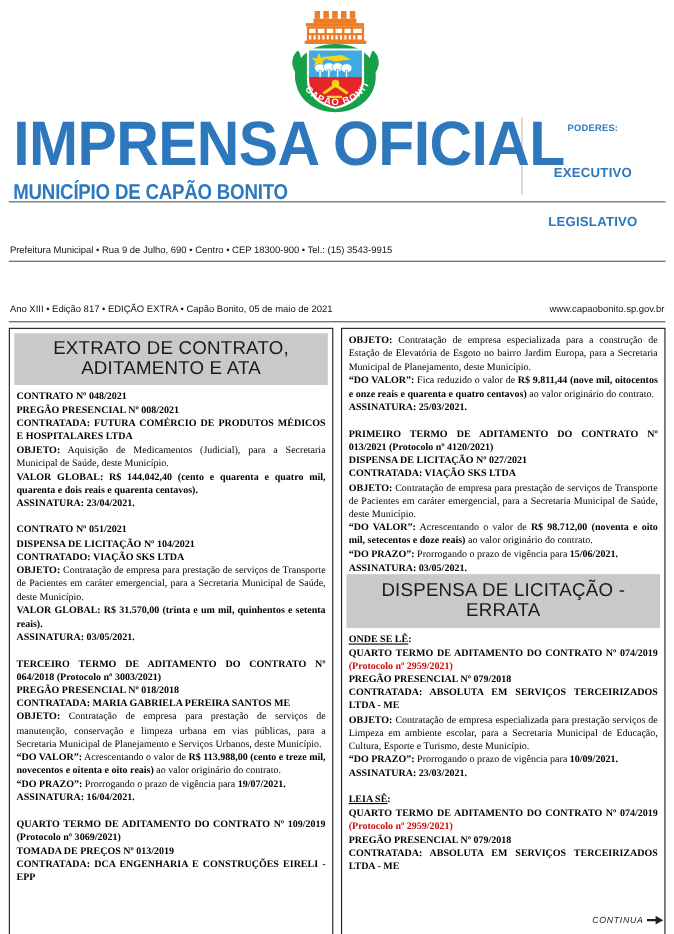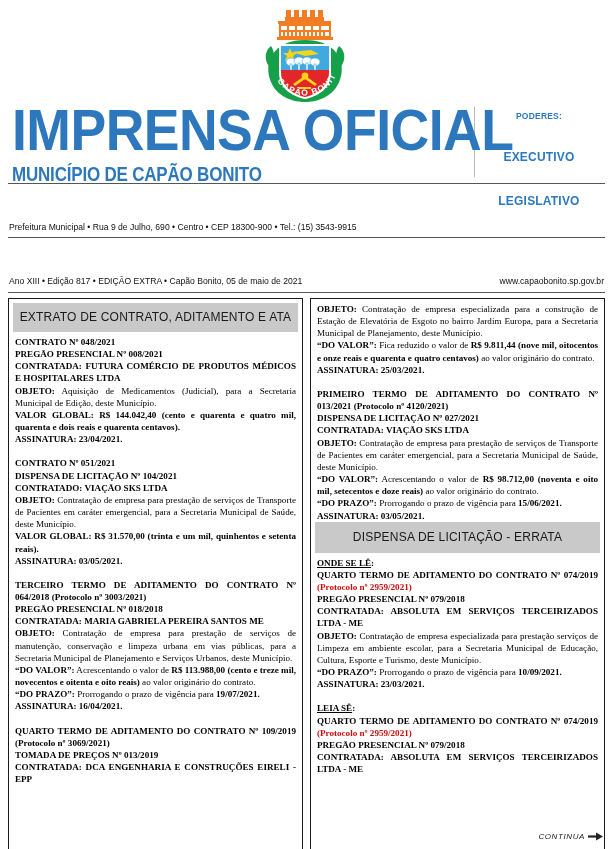--- a/index.html
+++ b/index.html
@@ -127,21 +127,21 @@
     box-sizing: border-box;
     padding: 4px 4px 5px 4px;
     min-width: 0;
     height: 583px;
     overflow: hidden;
   }
 
   .section-head {
     background: #c9c9c9;
     font-family: "Liberation Sans", sans-serif;
-    font-size: 12px;
+    font-size: 17px;
     line-height: 18px;
     text-align: center;
     color: #1a1a1a;
     padding: 6px 4px 7px 4px;
     margin-bottom: 4px;
     letter-spacing: 0.2px;
   }
   .section-head.tall { padding: 5px 4px 6px 4px; }
 
   .body-text {
@@ -267,21 +267,21 @@
 </div>
 
 <div class="columns">
 
   <div class="col">
     <div class="section-head tall">EXTRATO DE CONTRATO, ADITAMENTO E ATA</div>
     <div class="body-text" id="left-body">
         <p><span class="b">CONTRATO Nº 048/2021</span></p>
         <p><span class="b">PREGÃO PRESENCIAL Nº 008/2021</span></p>
         <p><span class="b">CONTRATADA: FUTURA COMÉRCIO DE PRODUTOS MÉDICOS E HOSPITALARES LTDA</span></p>
-        <p><span class="b">OBJETO:</span><span> Aquisição de Medicamentos (Judicial), para a Secretaria Municipal de Edição, deste Município.</span></p>
+        <p><span class="b">OBJETO:</span><span> Aquisição de Medicamentos (Judicial), para a Secretaria Municipal de Saúde, deste Município.</span></p>
         <p><span class="b">VALOR GLOBAL: R$ 144.042,40 (cento e quarenta e quatro mil, quarenta e dois reais e quarenta centavos).</span></p>
         <p><span class="b">ASSINATURA: 23/04/2021.</span></p>
         <div class="spacer"></div>
         <p><span class="b">CONTRATO Nº 051/2021</span></p>
         <p><span class="b">DISPENSA DE LICITAÇÃO Nº 104/2021</span></p>
         <p><span class="b">CONTRATADO: VIAÇÃO SKS LTDA</span></p>
         <p><span class="b">OBJETO:</span><span> Contratação de empresa para prestação de serviços de Transporte de Pacientes em caráter emergencial, para a Secretaria Municipal de Saúde, deste Município.</span></p>
         <p><span class="b">VALOR GLOBAL: R$ 31.570,00 (trinta e um mil, quinhentos e setenta reais).</span></p>
         <p><span class="b">ASSINATURA: 03/05/2021.</span></p>
         <div class="spacer"></div>

